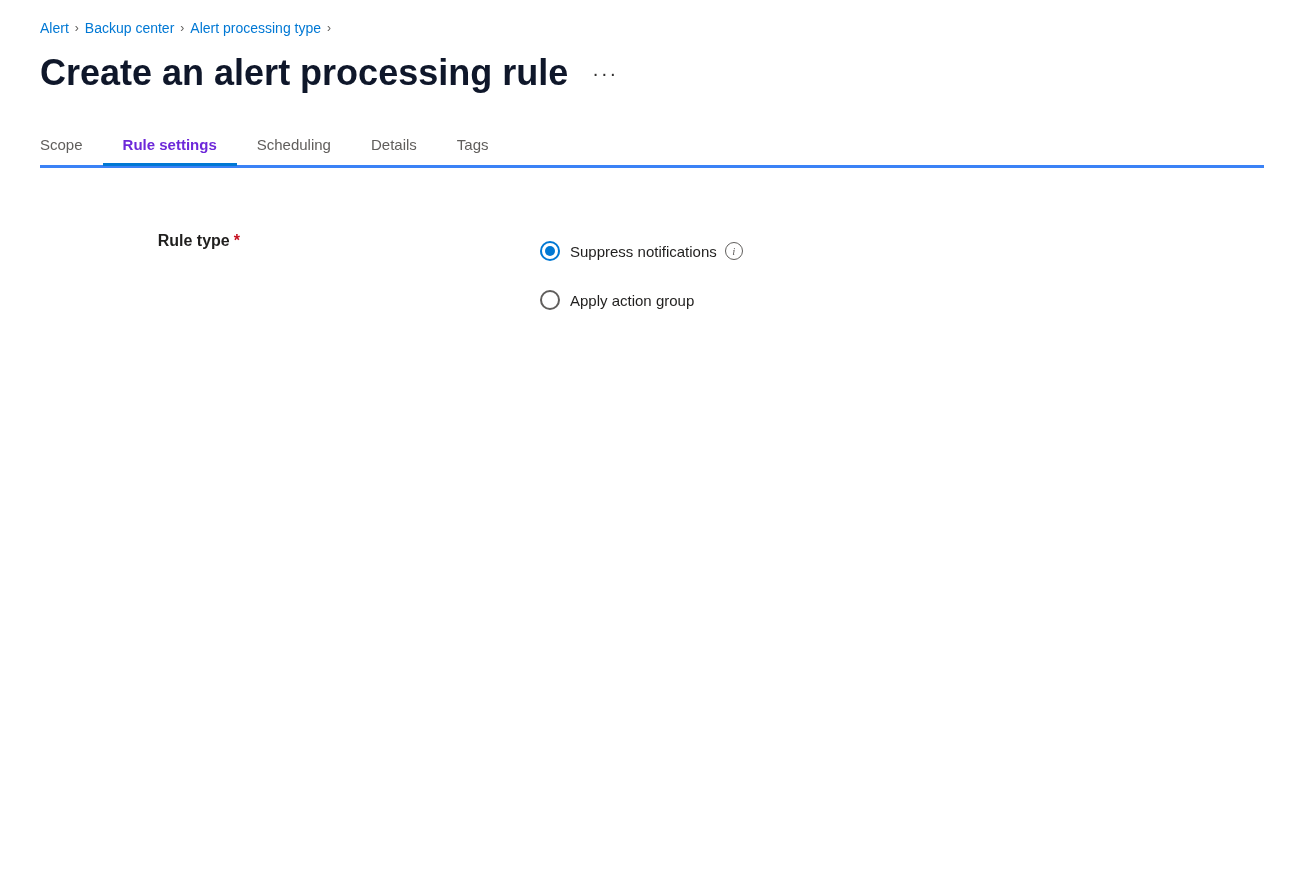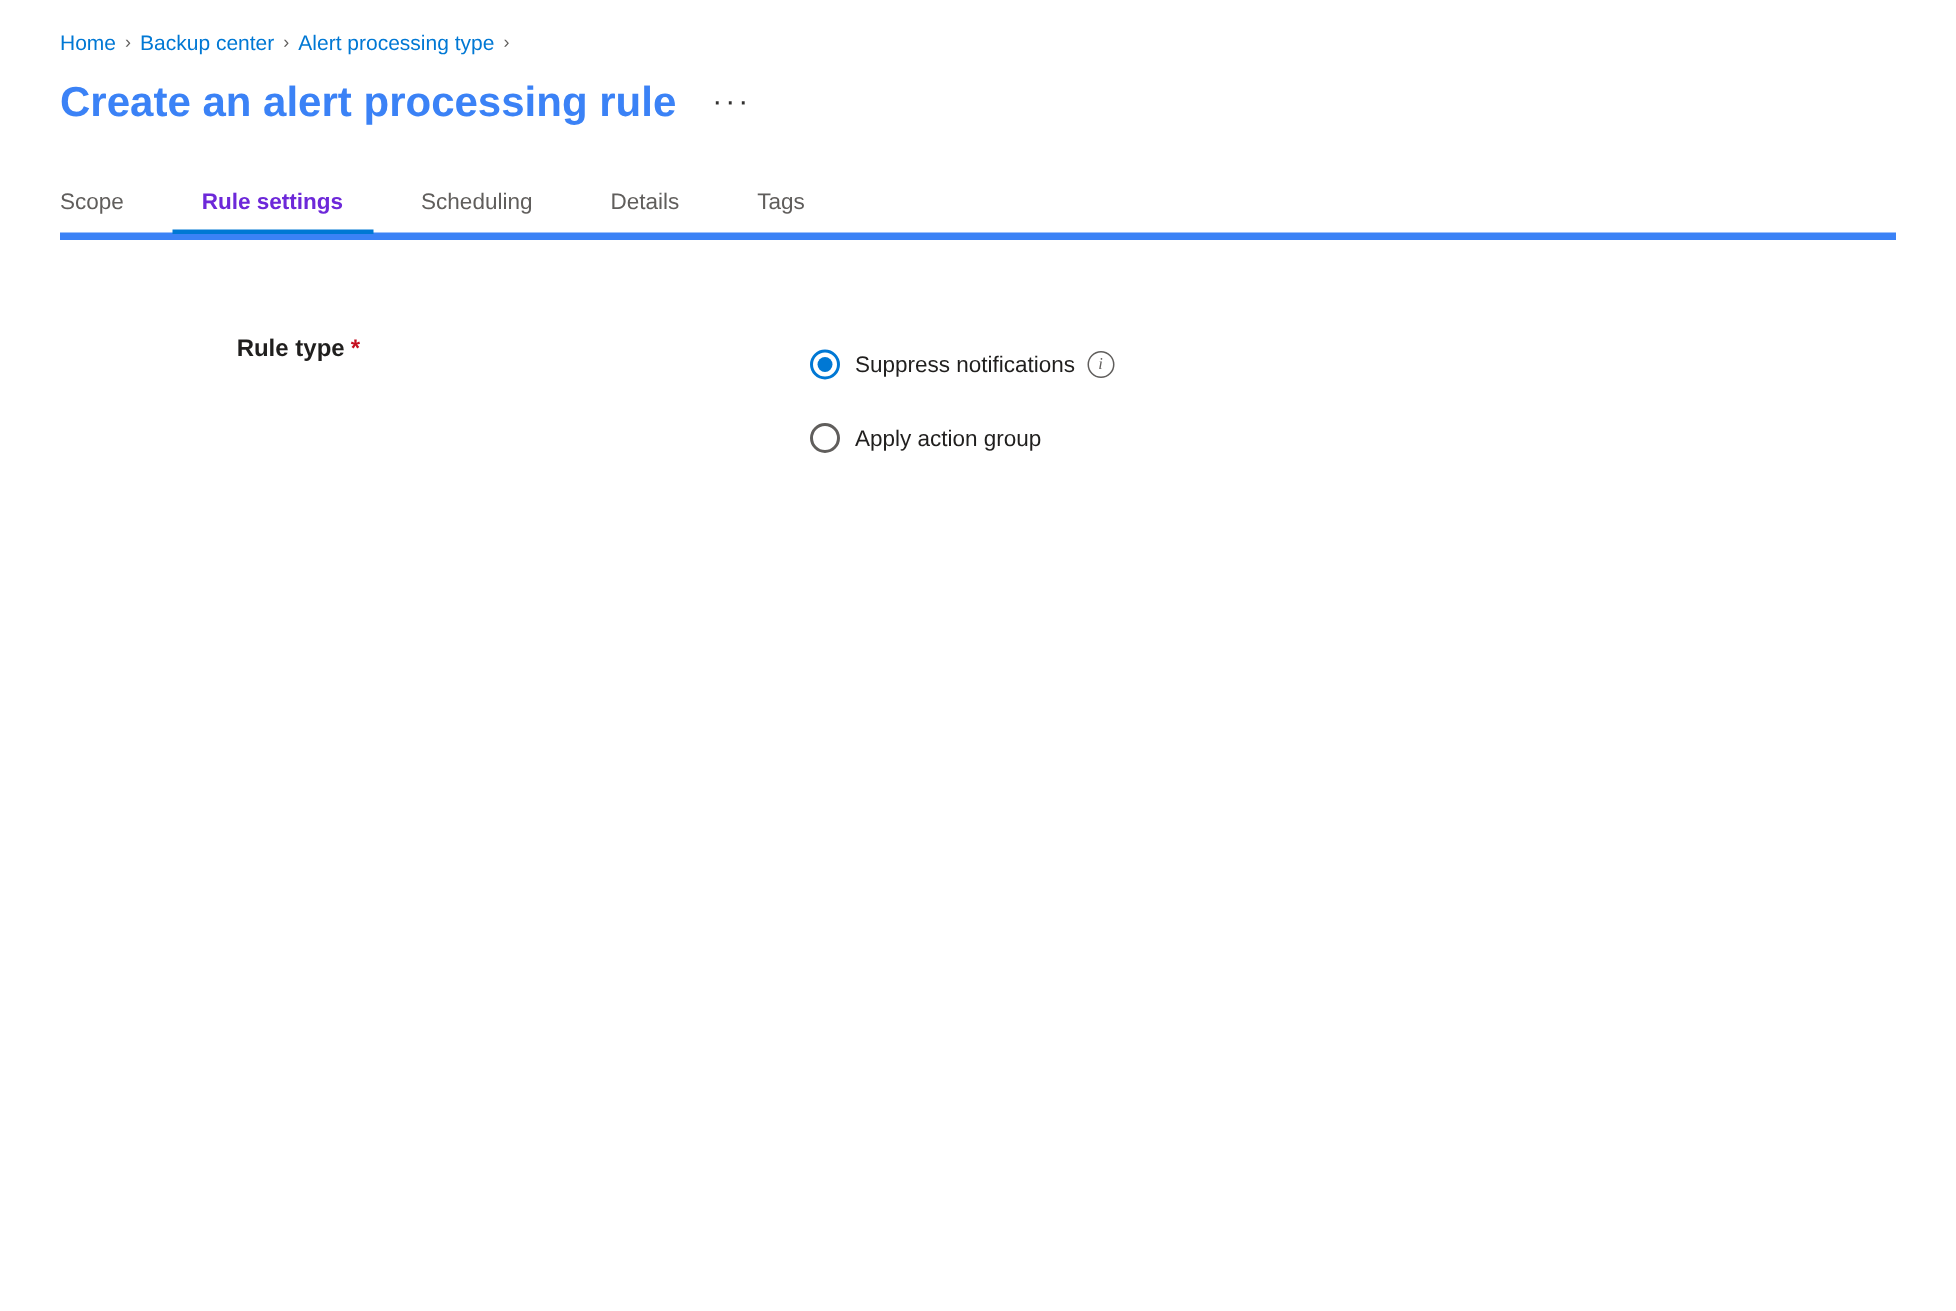--- a/index.html
+++ b/index.html
@@ -40,43 +40,43 @@
 
     
     .page-title-row {
       display: flex;
       align-items: center;
       gap: 16px;
       margin-bottom: 32px;
     }
 
     .page-title {
-      font-size: 28px;
+      font-size: 36px;
       font-weight: 600;
-      color: #3b82f6;
+      color: #0f172a;
     }
 
     .more-options-btn {
       background: none;
       border: none;
       cursor: pointer;
       font-size: 20px;
       color: #323130;
       padding: 4px 8px;
       border-radius: 2px;
       letter-spacing: 2px;
     }
 
     
     .tabs {
       display: flex;
       align-items: flex-end;
-      border-bottom: 5px solid #3b82f6;
+      border-bottom: 3px solid #3b82f6;
       margin-bottom: 40px;
-      gap: 12px;
+      gap: 0;
     }
 
     .tab {
       padding: 10px 20px;
       font-size: 15px;
       color: #605e5c;
       cursor: pointer;
       border: none;
       background: none;
       border-bottom: 3px solid transparent;
@@ -179,21 +179,21 @@
       color: #605e5c;
       cursor: pointer;
       font-style: italic;
       font-family: Georgia, serif;
     }
   </style>
 </head>
 <body>
 
 <nav class="breadcrumb">
-  <a>Home</a>
+  <a>Alert</a>
   <span class="breadcrumb-separator">›</span>
   <a>Backup center</a>
   <span class="breadcrumb-separator">›</span>
   <a>Alert processing type</a>
   <span class="breadcrumb-separator">›</span>
 </nav>
 
 <div class="page-title-row">
   <h1 class="page-title">Create an alert processing rule</h1>
   <button class="more-options-btn">···</button>

